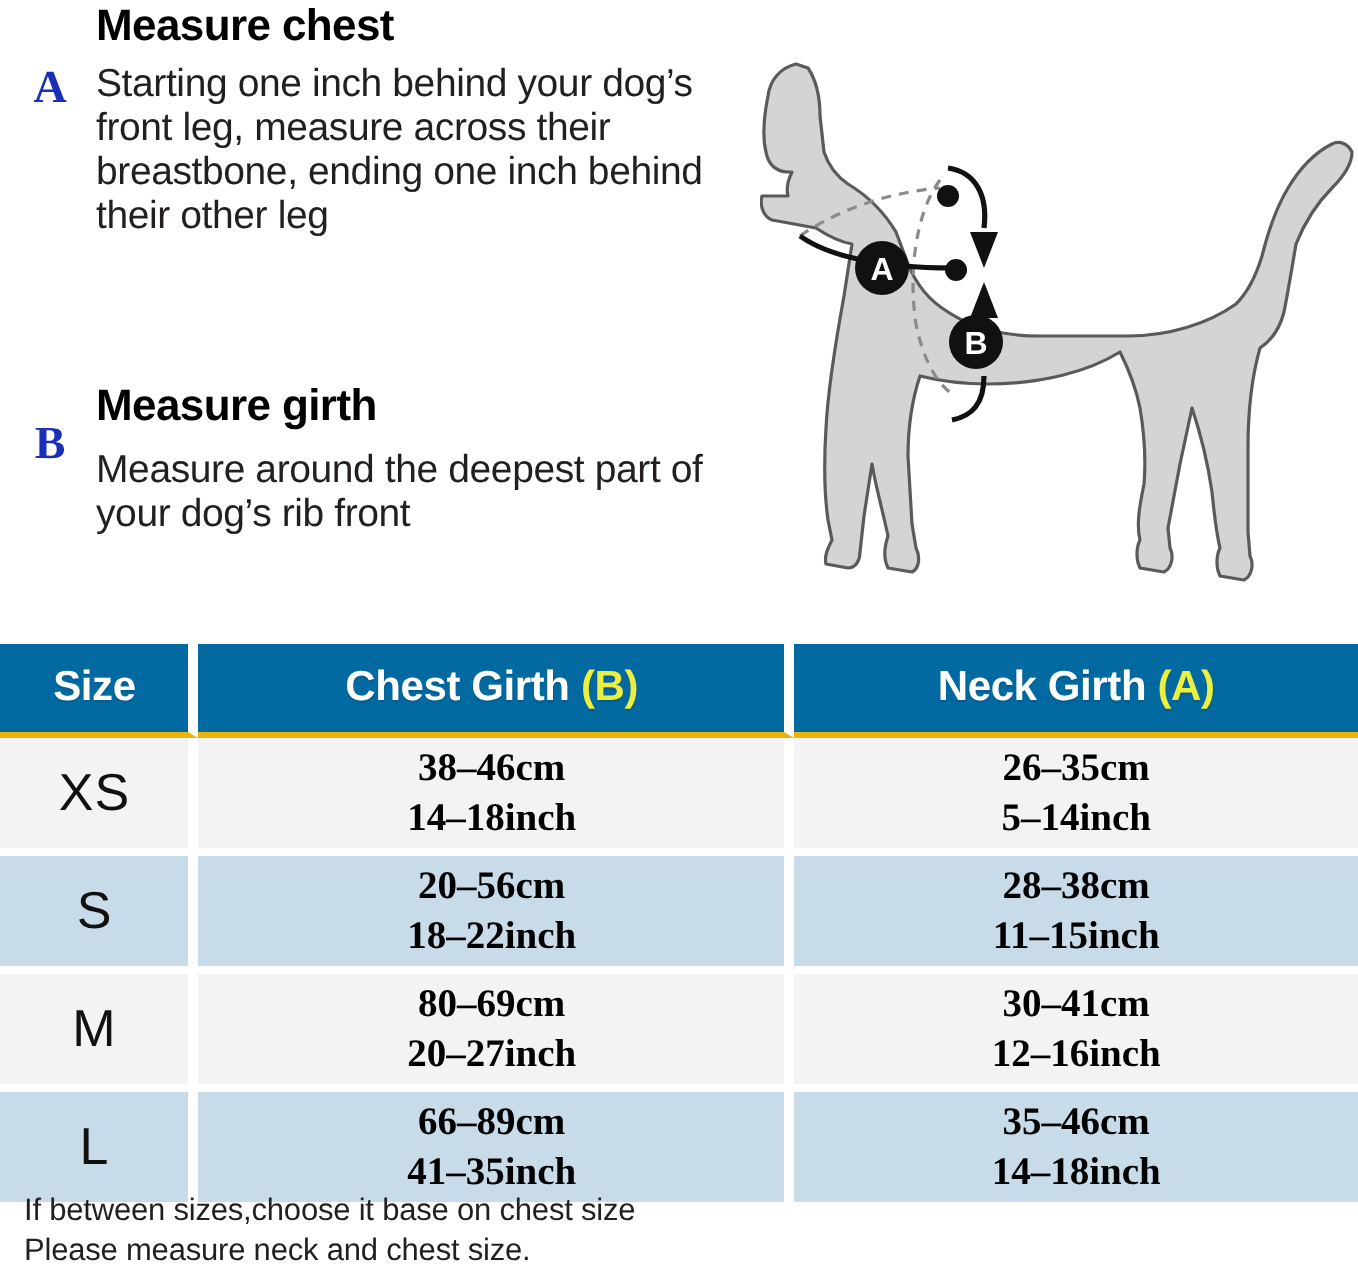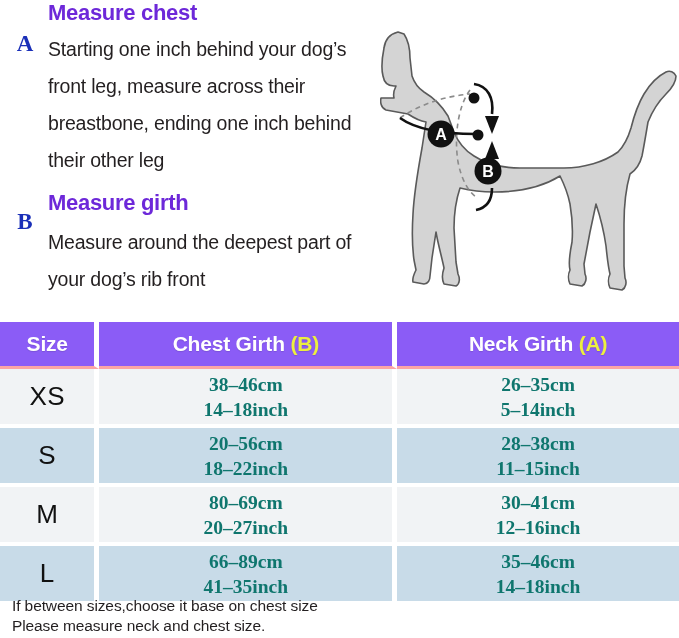--- a/index.html
+++ b/index.html
@@ -20,21 +20,21 @@
   #instructions {
     position: absolute;
     left: 0;
     top: 0;
     width: 370px;
     height: 318px;
   }
   .block-heading {
     position: absolute;
     left: 48px;
-    color: #6d28d9;
+    color: #000000;
     font-size: 22px;
     font-weight: bold;
     letter-spacing: -0.3px;
     white-space: nowrap;
   }
   .block-marker {
     position: absolute;
     left: 12px;
     width: 26px;
     text-align: center;
@@ -42,21 +42,21 @@
     font-family: "Liberation Serif", "DejaVu Serif", serif;
     font-size: 23px;
     font-weight: bold;
   }
   .block-body {
     position: absolute;
     left: 48px;
     width: 310px;
     color: #231f20;
     font-size: 19.5px;
-    line-height: 37px;
+    line-height: 22px;
     letter-spacing: -0.2px;
   }
 
   #chest-heading { top: 0px; }
   #chest-marker  { top: 31px; }
   #chest-body    { top: 31px; }
 
   #girth-heading { top: 190px; }
   #girth-marker  { top: 209px; }
   #girth-body    { top: 224px; }
@@ -79,49 +79,49 @@
     width: 679px;
     border-collapse: separate;
     border-spacing: 0;
   }
   #size-table td, #size-table th {
     padding: 0;
     margin: 0;
   }
   .hdr-cell {
     height: 44px;
-    background: #8b5cf6;
+    background: #0369a1;
     color: #ffffff;
     font-size: 21px;
     font-weight: bold;
     text-align: center;
     vertical-align: middle;
     letter-spacing: -0.2px;
     border-right: 5px solid #ffffff;
-    border-bottom: 3px solid #fca5a5;
+    border-bottom: 3px solid #eab308;
     text-shadow: 0 1px 1px rgba(0,0,0,0.12);
   }
   .hdr-cell:last-child { border-right: none; }
   .hdr-tag { color: #ecef3f; }
 
   .size-cell {
     width: 95px;
     text-align: center;
     vertical-align: middle;
     color: #111111;
     font-size: 26px;
     letter-spacing: 0.5px;
     border-right: 5px solid #ffffff;
     border-bottom: 4px solid #ffffff;
   }
   .val-cell {
     text-align: center;
     vertical-align: middle;
     font-family: "Liberation Serif", "DejaVu Serif", serif;
-    color: #0f766e;
+    color: #000000;
     font-size: 19.5px;
     font-weight: bold;
     line-height: 25px;
     border-right: 5px solid #ffffff;
     border-bottom: 4px solid #ffffff;
   }
   .val-cell:last-child { border-right: none; }
   .col-chest { width: 295px; }
   .col-neck  { width: 284px; }
 

